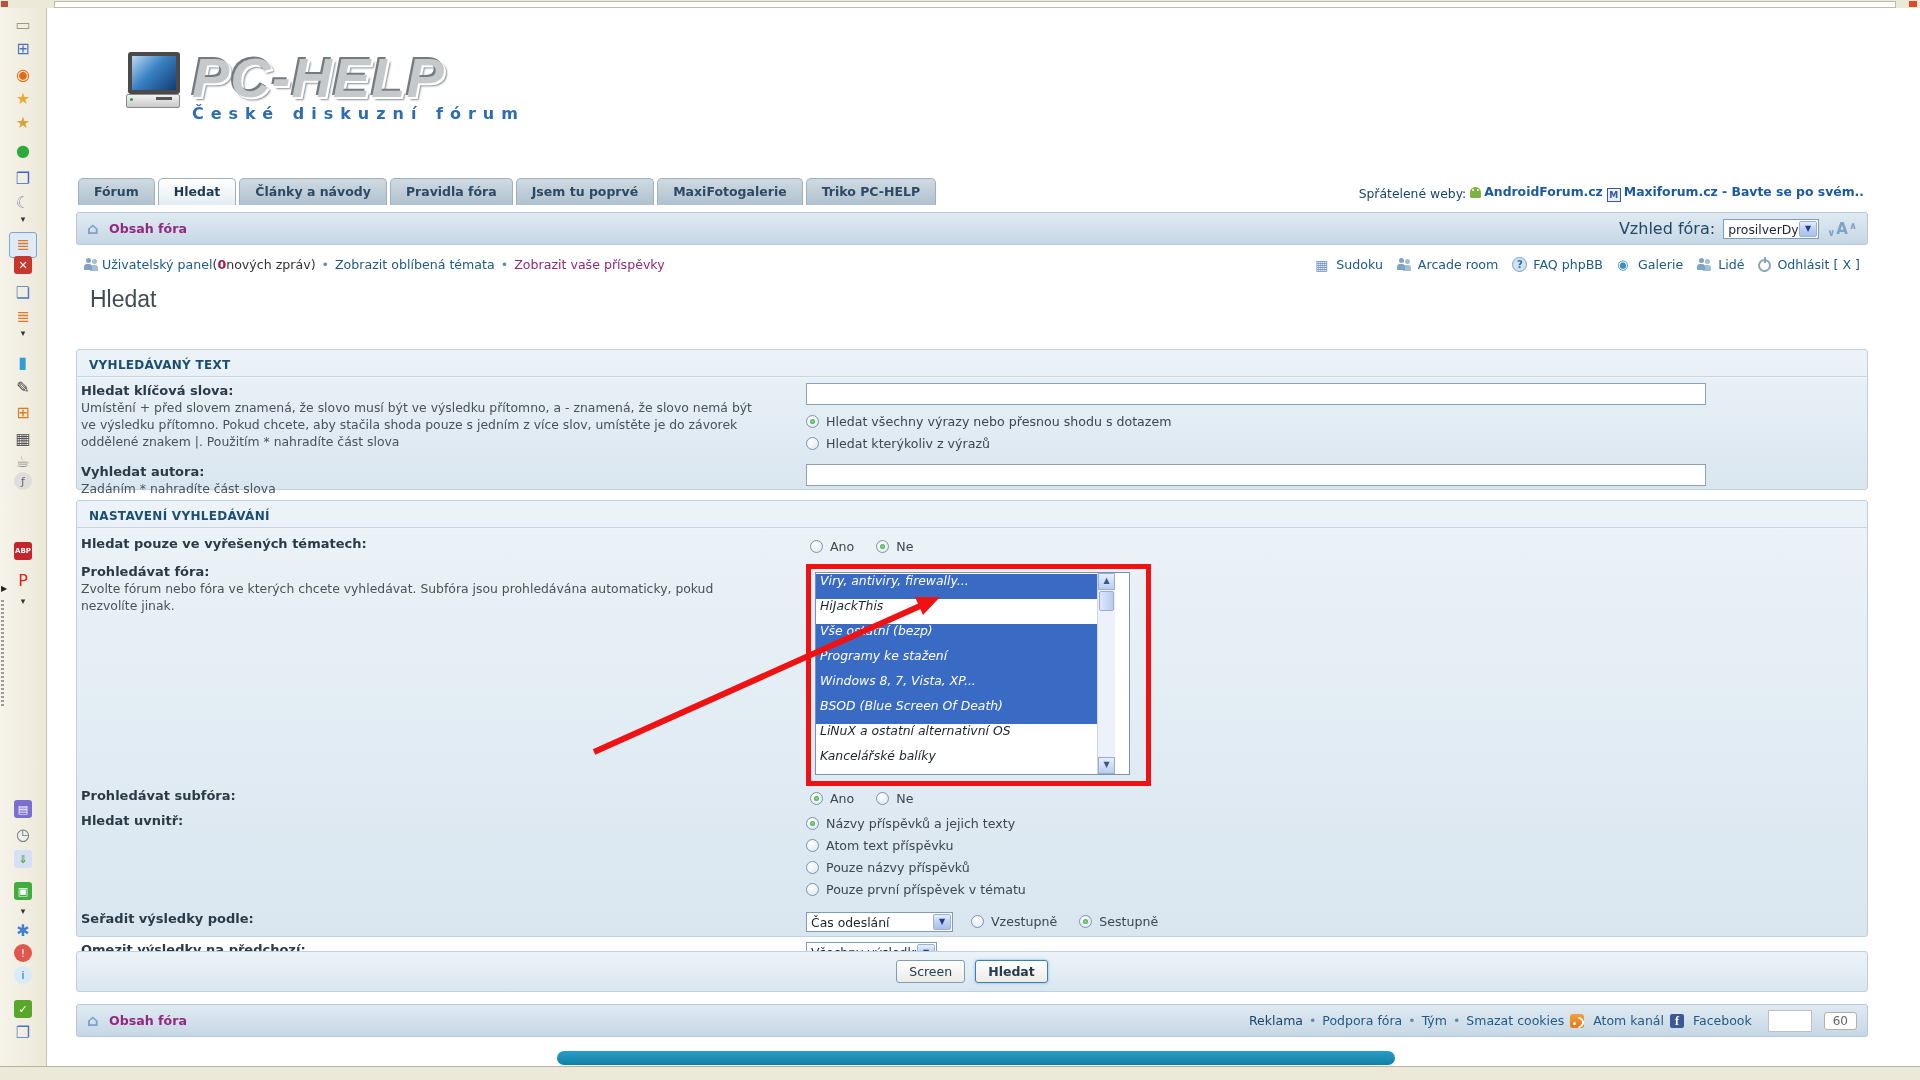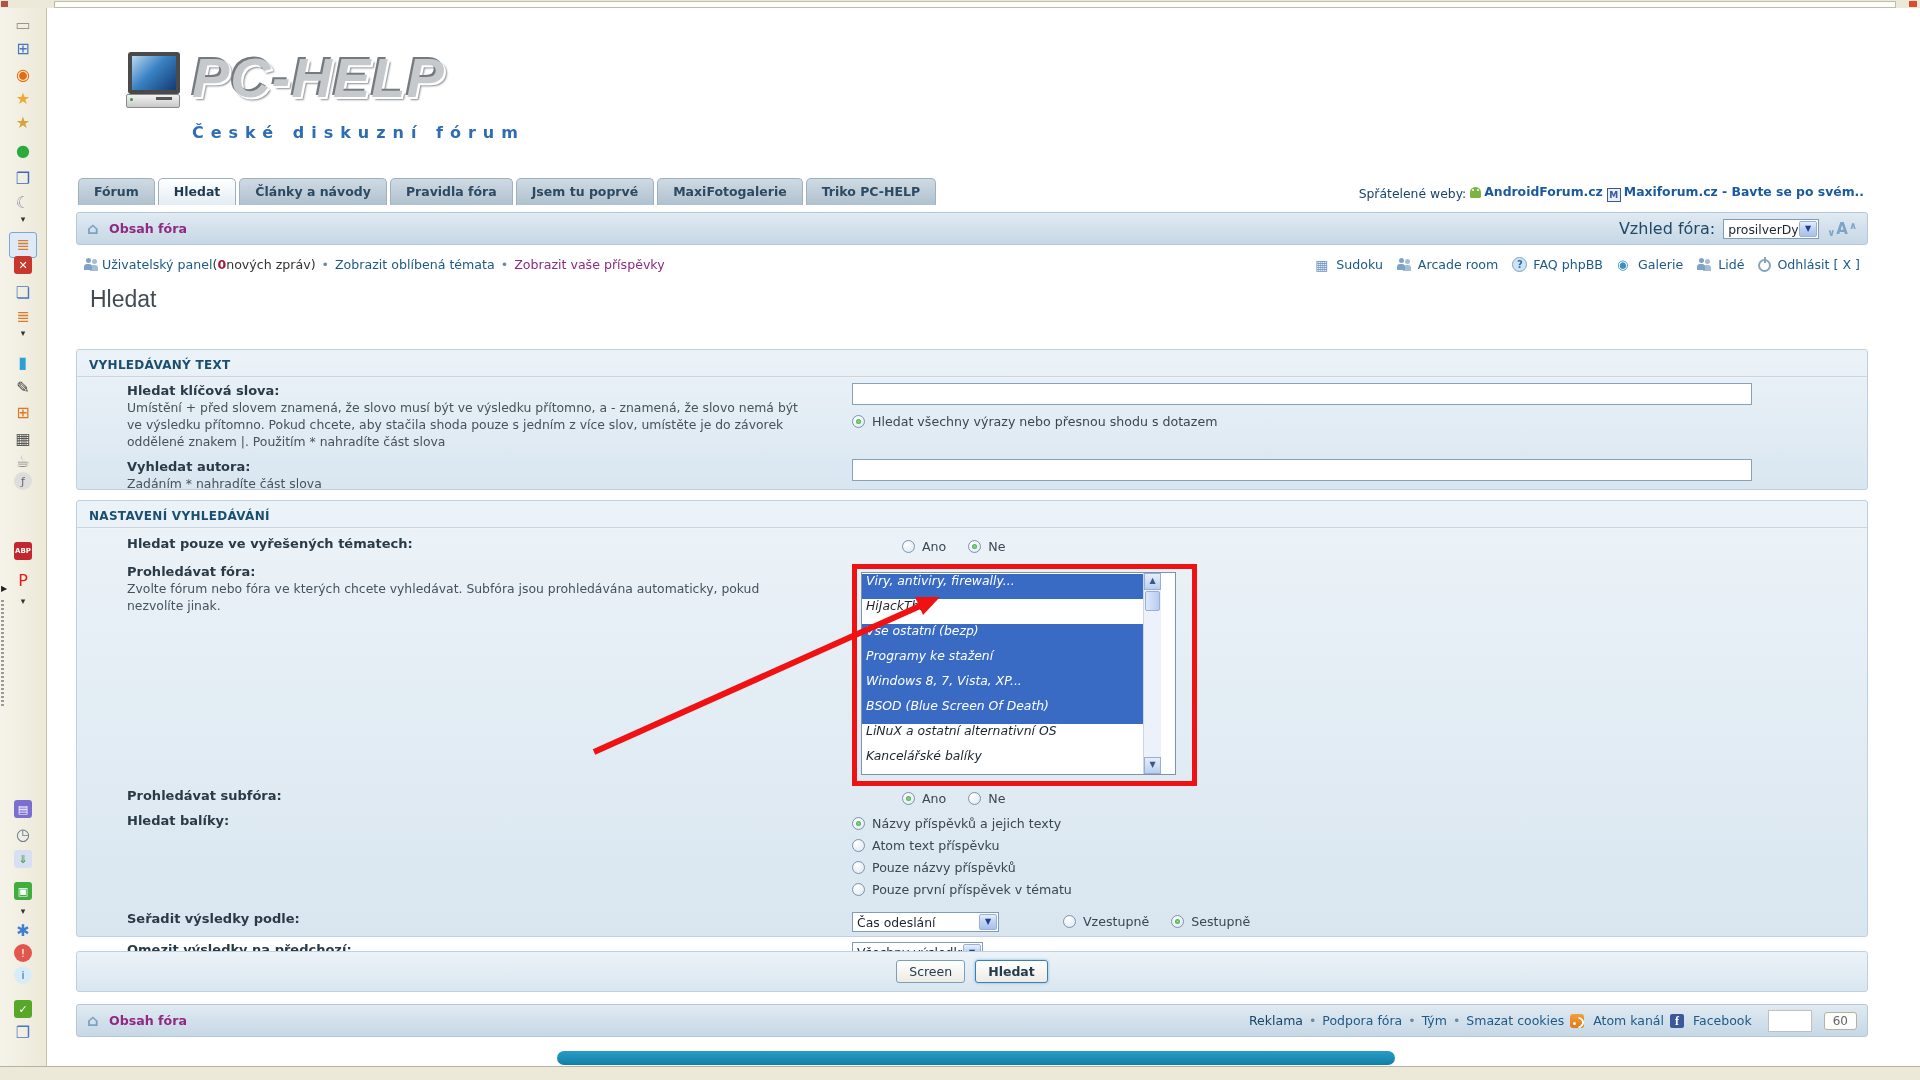--- a/index.html
+++ b/index.html
@@ -40,21 +40,21 @@
   .logo{position:absolute;left:50px;top:44px;display:flex;align-items:flex-start;gap:10px;}
   .pcico{position:relative;width:56px;height:62px;}
   .pc-screen{position:absolute;left:2px;top:0;width:44px;height:34px;border:4px solid #4a4a4a;border-radius:3px;
       background:linear-gradient(135deg,#bcd9f0 0%,#3a82c4 45%,#123c74 100%);}
   .pc-base{position:absolute;left:0;top:42px;width:52px;height:12px;background:linear-gradient(#f2f2f2,#c9c9c9);
       border:1px solid #8a8a8a;border-radius:2px;}
   .pc-slot{position:absolute;left:30px;top:45px;width:16px;height:3px;background:#555;}
   .pc-led{position:absolute;left:4px;top:46px;width:3px;height:3px;background:#2aa02a;border-radius:50%;}
   .logo-title{font-family:"Liberation Sans",sans-serif;font-weight:bold;font-style:italic;font-size:56px;line-height:52px;
       letter-spacing:1px;color:#c6c9cc;text-shadow:-2px -2px 0 #757a7e,2px 2px 0 #ffffff,3px 3px 2px #8a8f93;}
-  .logo-sub{font-weight:bold;font-size:16px;letter-spacing:7px;color:#2e6db4;margin-top:19px;}
+  .logo-sub{font-weight:bold;font-size:16px;letter-spacing:7px;color:#2e6db4;margin-top:0;}
   .partners{position:absolute;top:176px;right:6px;font-size:12.4px;color:#17456b;display:flex;align-items:center;gap:4px;white-space:nowrap;}
   .partners .plabel{font-weight:normal;}
   .partners .plink{font-weight:bold;color:#1b5a9e;}
   .tabs{position:absolute;left:2px;top:170px;height:27px;display:flex;gap:3px;}
   .tab{height:26px;line-height:26px;padding:0 15px;font-weight:bold;font-size:12.5px;color:#2d4a62;
       background:linear-gradient(#cfdae3,#afc1cf);border:1px solid #9fb1bf;border-bottom:none;border-radius:5px 5px 0 0;}
   .tab.on{background:linear-gradient(#ffffff,#e4edf3);color:#1f3a50;position:relative;z-index:2;}
   .crumbbar{position:absolute;left:0;top:204px;width:1792px;height:33px;box-sizing:border-box;
       background:linear-gradient(#e0eaf2,#c6d7e5);border:1px solid #b7c9d8;border-radius:3px;
       display:flex;align-items:center;padding:0 10px;}
@@ -69,21 +69,21 @@
   .lnk.purple{color:#8f2a80;}
   .cnt{color:#a11b3c;font-weight:bold;}
   .ub-sep{color:#6b8aa0;margin:0 6px;}
   .ub-right{margin-left:auto;display:flex;align-items:center;gap:14px;}
   .ubitem{display:flex;align-items:center;gap:3px;color:#1d5a87;}
   .page-title{position:absolute;left:14px;top:278px;font-size:23px;color:#414b54;font-family:"Liberation Sans",sans-serif;}
   .panel{position:absolute;left:0;width:1792px;box-sizing:border-box;background:linear-gradient(#ecf3f8,#d9e6f0);
       border:1px solid #bfd1de;border-radius:3px;}
   .panel-h{padding:8px 12px 4px;color:#1a4f72;font-weight:bold;font-size:12px;letter-spacing:.3px;
       border-bottom:1px solid #c9d6e1;box-shadow:0 1px 0 #eef4f8;}
-  .row{display:grid;grid-template-columns:725px 1fr;padding:0 12px;align-items:start;margin-left:38px;}
+  .row{display:grid;grid-template-columns:725px 1fr;padding:0 4px;align-items:start;}
   .lbl b{font-size:13px;color:#2a3a46;}
   .desc{font-size:12.4px;color:#46525c;line-height:1.38;padding-right:46px;margin-top:1px;}
   .txt{border:1px solid #89a2b8;background:#fff;height:18px;width:890px;font-size:12px;
       font-family:"DejaVu Sans",sans-serif;padding:1px 4px;box-sizing:content-box;}
   .rgroup.col .ri{margin-bottom:1px;}
   .rgroup.row{display:flex;gap:22px;}
   .ri{display:flex;align-items:center;gap:7px;line-height:21px;font-size:12.6px;color:#3c4750;white-space:nowrap;}
   .rd{width:13px;height:13px;border-radius:50%;border:1px solid #7b94ad;box-sizing:border-box;flex:0 0 13px;
       background:radial-gradient(circle at 35% 30%,#ffffff,#dce6ee);position:relative;}
   .rd.on::after{content:"";position:absolute;left:3px;top:3px;width:5px;height:5px;border-radius:50%;
@@ -372,20 +372,24 @@
           <b>Hledat klíčová slova:</b>
           <div class="desc">Umístění + před slovem znamená, že slovo musí být ve výsledku přítomno, a - znamená, že slovo nemá být ve výsledku přítomno. Pokud chcete, aby stačila shoda pouze s jedním z více slov, umístěte je do závorek oddělené znakem |. Použitím * nahradíte část slova</div>
         </div>
         <div>
           <input class="txt" type="text" value="" style="">
           <div class="rgroup col sp6">
               <label class="ri">
                 <span class="rd on"></span>
                 <span>Hledat všechny výrazy nebo přesnou shodu s dotazem</span>
               </label>
+              <label class="ri">
+                <span class="rd"></span>
+                <span>Hledat kterýkoliv z výrazů</span>
+              </label>
             </div>
         </div>
       </div>
       <div class="row" style="margin-top:9px;">
         <div class="lbl">
           <b>Vyhledat autora:</b>
           <div class="desc">Zadáním * nahradíte část slova</div>
         </div>
         <div>
           <input class="txt" type="text" value="" style="">
@@ -443,21 +447,21 @@
               <span class="rd on"></span>
               <span>Ano</span>
             </label>
             <label class="ri">
               <span class="rd"></span>
               <span>Ne</span>
             </label>
           </div>
       </div>
       <div class="row" style="margin-top:4px;">
-        <div class="lbl"><b>Hledat balíky:</b></div>
+        <div class="lbl"><b>Hledat uvnitř:</b></div>
         <div class="rgroup col">
             <label class="ri">
               <span class="rd on"></span>
               <span>Názvy příspěvků a jejich texty</span>
             </label>
             <label class="ri">
               <span class="rd"></span>
               <span>Atom text příspěvku</span>
             </label>
             <label class="ri">

